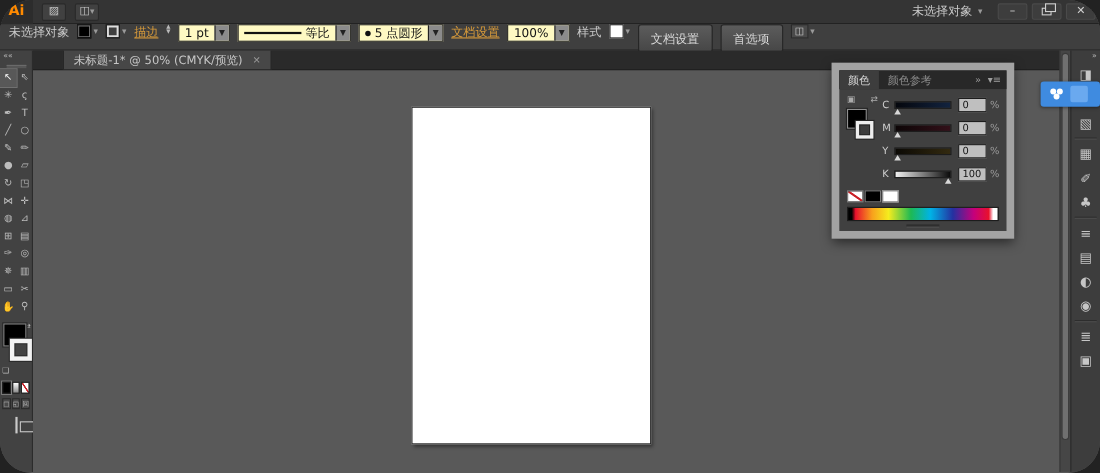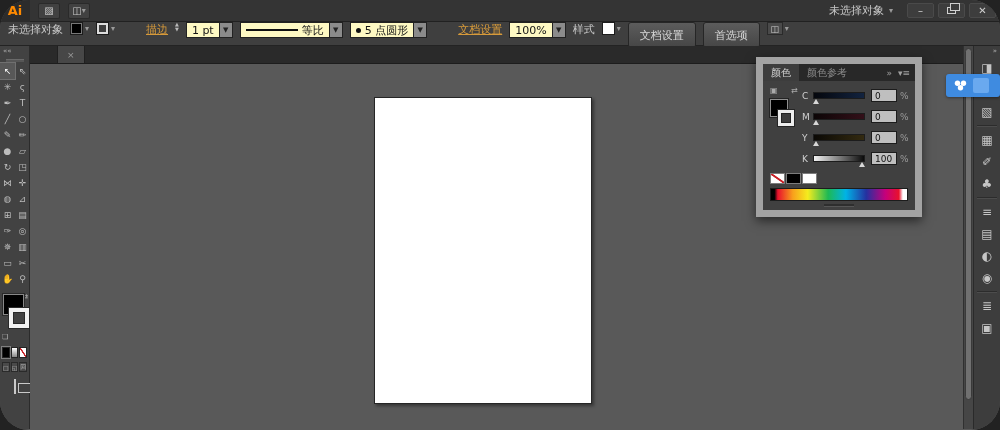--- a/index.html
+++ b/index.html
@@ -25,21 +25,21 @@
                     border:1px solid #d0d0d0;background:#3d3d3d;}
 
   
   .controlbar{height:24px;background:#3f3f3f;border-bottom:1px solid #232323;display:flex;align-items:flex-start;
               gap:7px;padding:0 8px;color:#c9c9c9;}
   .sw-group{display:flex;align-items:center;gap:2px;}
   .swatch{width:13px;height:13px;border:1px solid #1c1c1c;}
   .swatch.fill{background:#000;box-shadow:inset 0 0 0 1px #777;}
   .swatch.stroke{background:#3f3f3f;border:1px solid #1c1c1c;box-shadow:inset 0 0 0 2px #ddd;}
   .swatch.style{background:#fff;}
-  .link{color:#d79a3a;text-decoration:underline;margin-left:24px;}
+  .link{color:#d79a3a;text-decoration:underline;}
   .stepper{display:flex;flex-direction:column;gap:1px;color:#bbb;font-size:5px;line-height:5px;}
   .combo{display:flex;align-items:stretch;height:16px;border:1px solid #222;background:#fef9c3;color:#141414;}
   .combo .val{display:flex;align-items:center;gap:4px;padding:0 5px;white-space:nowrap;}
   .combo .dd{width:13px;background:#8b8b8b;border-left:1px solid #222;display:flex;align-items:center;
              justify-content:center;font-size:7px;color:#222;}
   .profile-line{display:inline-block;width:52px;height:2px;background:#111;}
   .brush-dot{display:inline-block;width:5px;height:5px;border-radius:50%;background:#111;}
   .btn{height:17px;padding:12px 11px;background:linear-gradient(#5c5c5c,#464646);border:1px solid #262626;
        border-radius:3px;color:#d8d8d8;display:flex;align-items:center;}
   .panel-menu-ic{width:16px;height:13px;border:1px solid #2a2a2a;background:#4a4a4a;color:#c9c9c9;font-size:9px;
@@ -322,20 +322,21 @@
         <span class="dm-btn">回</span>
       </div>
       <div class="screen-mode">
         <span class="screen-icon"></span>
       </div>
     </div>
 
     <div class="center">
       <div class="tabstrip">
         <div class="doc-tab">
+          <span>未标题-1* @ 50% (CMYK/预览)</span>
           <span class="tab-close">×</span>
         </div>
       </div>
       <div class="canvas">
         <div class="artboard"></div>
       </div>
     </div>
 
     <div class="vscroll">
       <div class="vthumb"></div>

